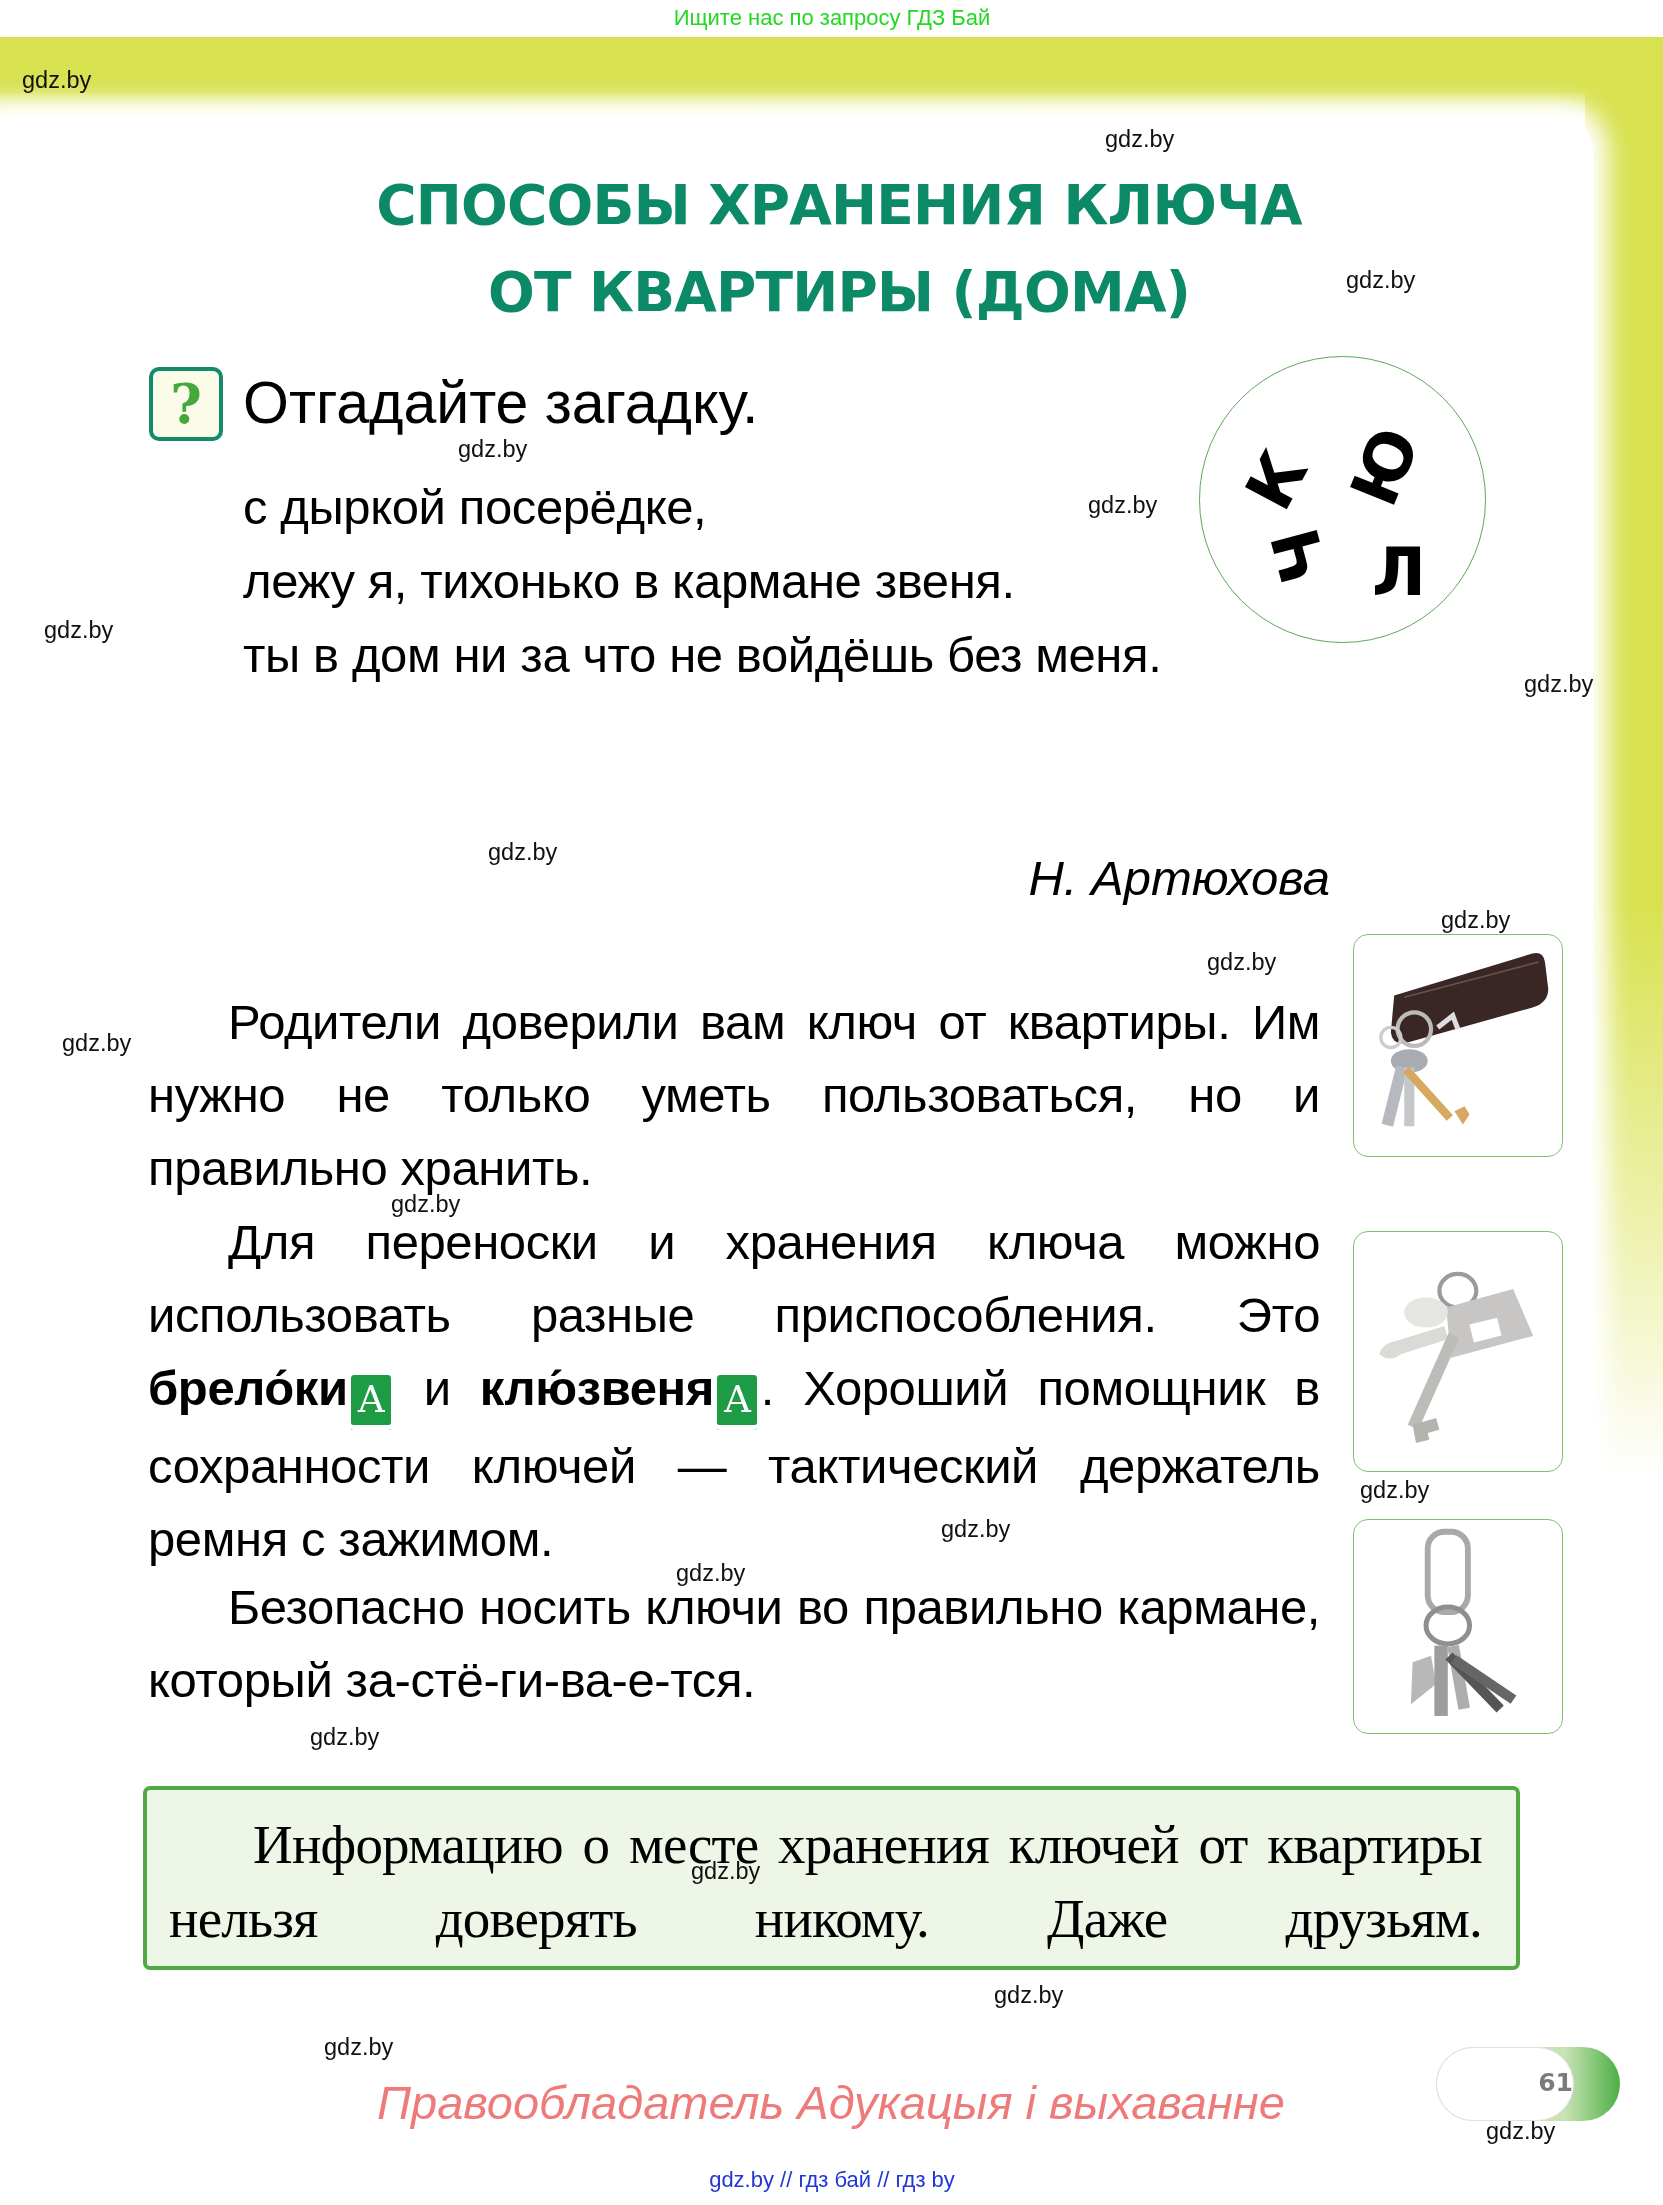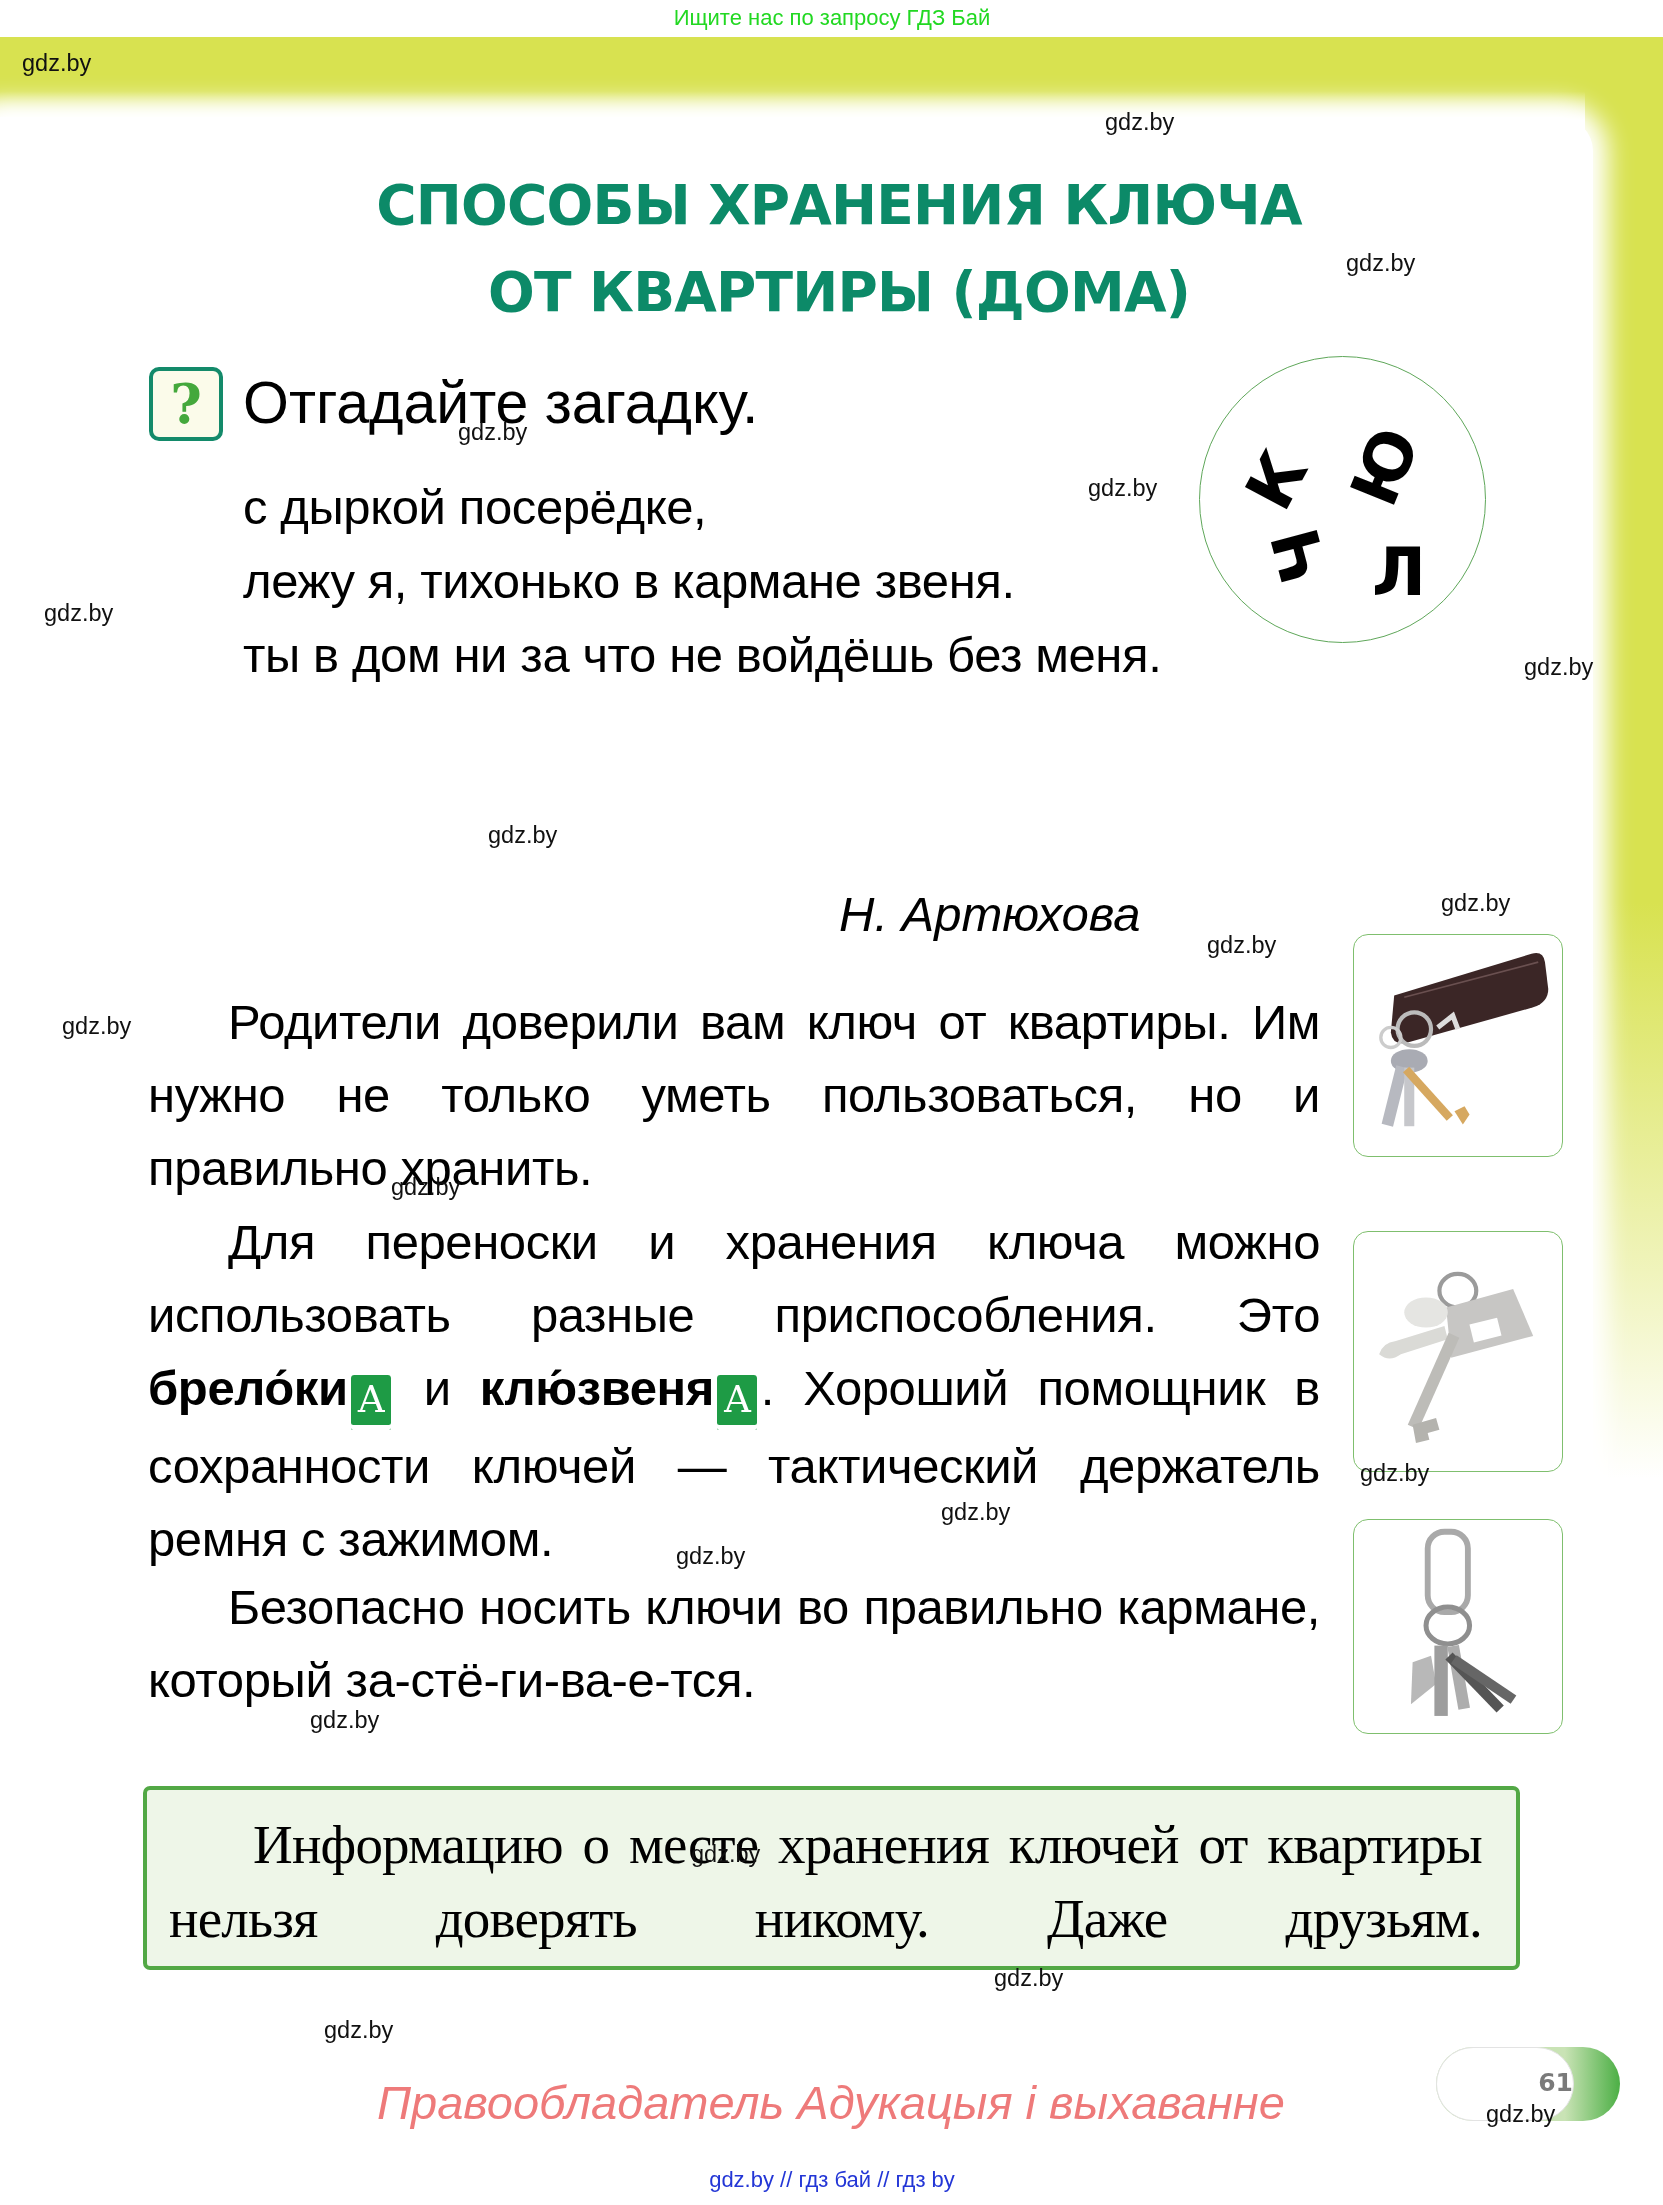--- a/index.html
+++ b/index.html
@@ -26,21 +26,21 @@
     background: linear-gradient(to bottom, #d8e250 0%, #d8e250 60%, rgba(216,226,80,0.4) 85%, rgba(216,226,80,0) 100%);
   }
   .white-panel {
     position: absolute; left: 0; top: 117px; width: 1593px; height: 2088px;
     background: #ffffff; border-top-right-radius: 34px;
     box-shadow: 0 0 25px 15px #ffffff;
   }
 
   .wm {
     position: absolute; font-family: "Liberation Sans", sans-serif;
-    font-size: 23.5px; color: #111; white-space: nowrap;
+    font-size: 23.5px; color: #111; white-space: nowrap; margin-top: 17px;
   }
 
   .title {
     position: absolute; left: 252px; width: 1174px; text-align: center;
     font-family: "DejaVu Sans", sans-serif; font-weight: bold;
     color: #0c8a68; font-size: 55px; letter-spacing: -0.8px;
   }
 
   .qbox {
     position: absolute; left: 149px; top: 367px; width: 74px; height: 74px;
@@ -53,22 +53,22 @@
     position: absolute; left: 243px; top: 369px;
     font-family: Liberation Sans, sans-serif; font-size: 59px; color: #000;
   }
 
   .poem { position: absolute; left: 243px; top: 470px; }
   .poem-line {
     font-family: "Liberation Sans", sans-serif; font-size: 49px; color: #000;
     height: 74px; line-height: 74px; white-space: nowrap; letter-spacing: -0.4px;
   }
   .author {
-    position: absolute; left: 839px; width: 491px; top: 850px; 
-    font-family: "Liberation Sans", sans-serif; font-style: italic; font-size: 49px; color: #000; margin-top: 36px;
+    position: absolute; left: 839px; width: 491px; top: 850px; text-align: right;
+    font-family: "Liberation Sans", sans-serif; font-style: italic; font-size: 49px; color: #000;
   }
 
   
   .circle {
     position: absolute; left: 1199px; top: 356px; width: 287px; height: 287px;
     border: 1.3px solid #5fa75a; border-radius: 50%; box-sizing: border-box; background: #fff;
   }
   .circle .ltr {
     position: absolute; font-family: "DejaVu Sans", sans-serif; font-weight: bold;
     font-size: 65px; color: #000; line-height: 1;

